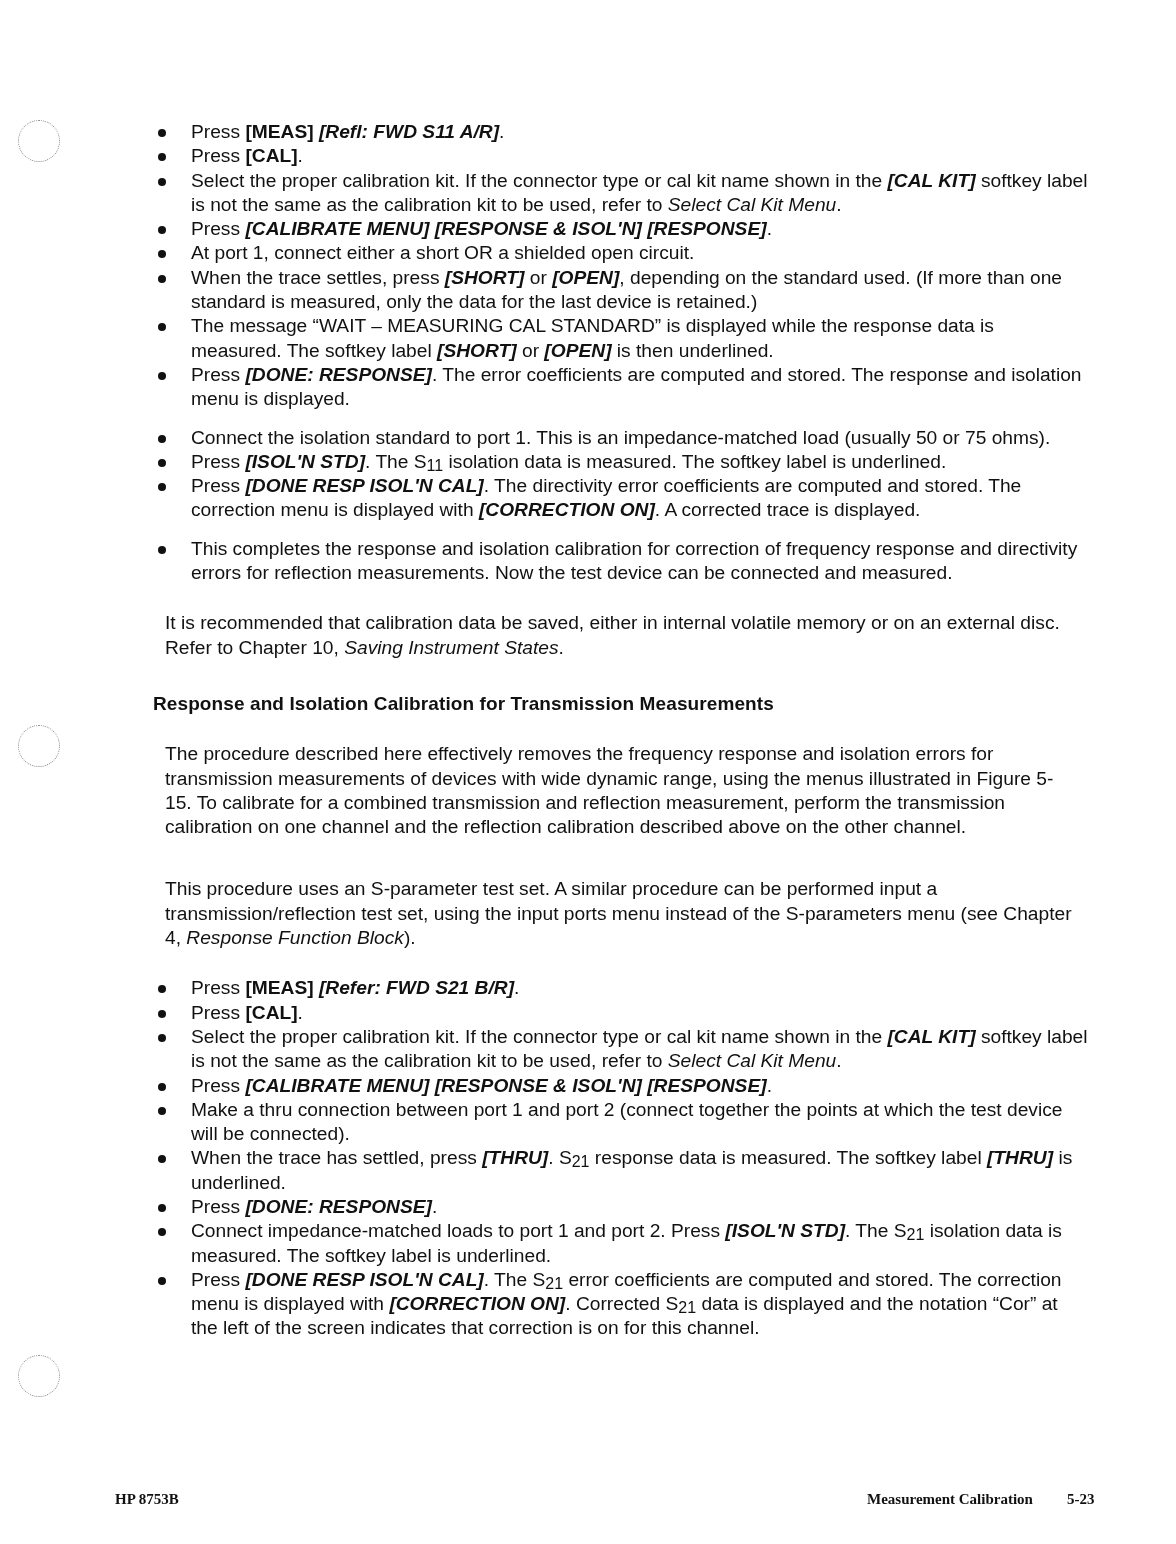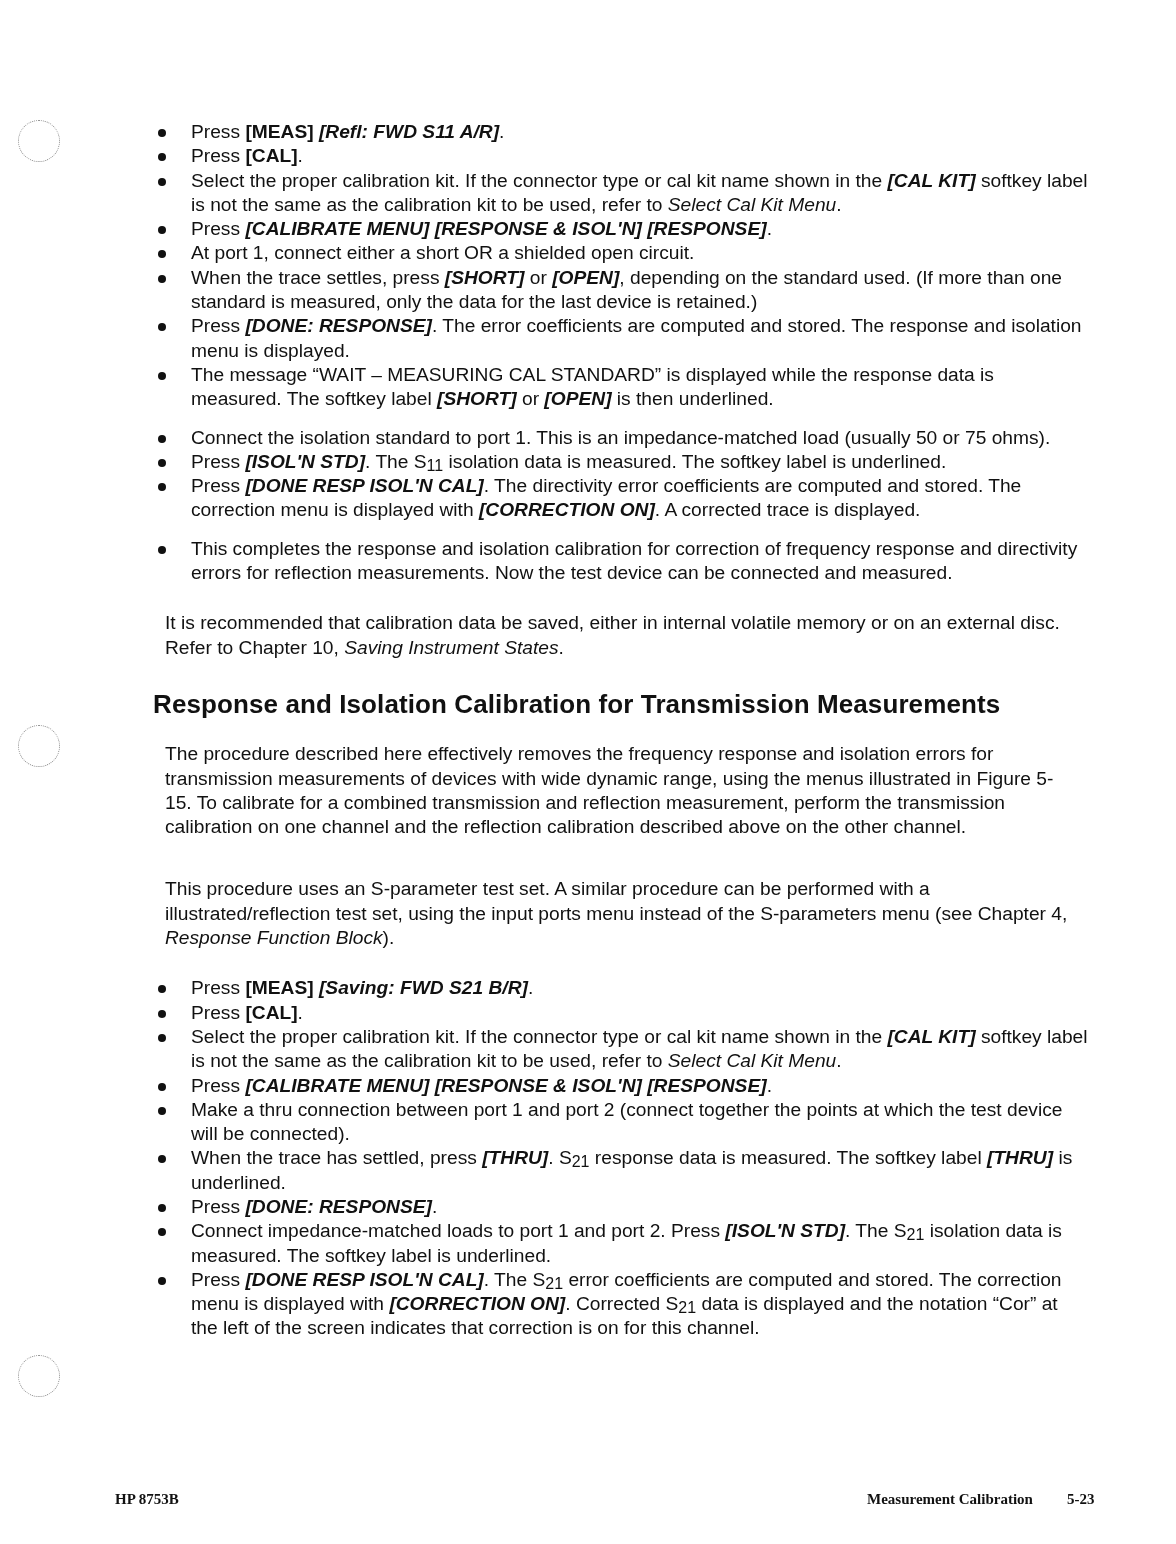--- a/index.html
+++ b/index.html
@@ -15,21 +15,21 @@
   .content { position: absolute; left: 153px; top: 120px; width: 935px; line-height: 24.3px; }
   ul.bullets { list-style: none; margin: 0; padding: 0; }
   ul.bullets li { position: relative; padding-left: 38px; }
   ul.bullets li::before {
     content: ""; position: absolute; left: 5px; top: 9px; width: 8px; height: 8px;
     background: #111; border-radius: 50%;
   }
   .gap { height: 14px; }
   .para { margin: 12px; }
   .heading {
-    font-weight: bold; font-size: 26px; margin: 0; letter-spacing: 0.1px;
+    font-weight: bold; font-size: 19px; margin: 0; letter-spacing: 0.1px;
   }
   b.key { font-weight: bold; }
   i.soft { font-style: italic; font-weight: bold; }
   i.ref { font-style: italic; }
   sub { font-size: 16px; vertical-align: -3px; line-height: 0; }
   .footer {
     position: absolute; top: 1491px; font-family: "Liberation Serif", serif;
     font-size: 15px; font-weight: bold;
   }
 </style>
@@ -41,44 +41,44 @@
 <div class="hole" style="top:1355px;"></div>
 
 <div class="content">
   <ul class="bullets">
       <li><span>Press </span><b class="key">[MEAS]</b><span> </span><i class="soft">[Refl: FWD S11 A/R]</i><span>.</span></li>
       <li><span>Press </span><b class="key">[CAL]</b><span>.</span></li>
       <li><span>Select the proper calibration kit. If the connector type or cal kit name shown in the </span><i class="soft">[CAL KIT]</i><span> softkey label is not the same as the calibration kit to be used, refer to </span><i class="ref">Select Cal Kit Menu</i><span>.</span></li>
       <li><span>Press </span><i class="soft">[CALIBRATE MENU] [RESPONSE &amp; ISOL'N] [RESPONSE]</i><span>.</span></li>
       <li><span>At port 1, connect either a short OR a shielded open circuit.</span></li>
       <li><span>When the trace settles, press </span><i class="soft">[SHORT]</i><span> or </span><i class="soft">[OPEN]</i><span>, depending on the standard used. (If more than one standard is measured, only the data for the last device is retained.)</span></li>
+      <li><span>The message “WAIT – MEASURING CAL STANDARD” is displayed while the response data is measured. The softkey label </span><i class="soft">[SHORT]</i><span> or </span><i class="soft">[OPEN]</i><span> is then underlined.</span></li>
       <li><span>Press </span><i class="soft">[DONE: RESPONSE]</i><span>. The error coefficients are computed and stored. The response and isolation menu is displayed.</span></li>
-      <li><span>The message “WAIT – MEASURING CAL STANDARD” is displayed while the response data is measured. The softkey label </span><i class="soft">[SHORT]</i><span> or </span><i class="soft">[OPEN]</i><span> is then underlined.</span></li>
     </ul>
   <div class="gap"></div>
   <ul class="bullets">
       <li><span>Connect the isolation standard to port 1. This is an impedance-matched load (usually 50 or 75 ohms).</span></li>
       <li><span>Press </span><i class="soft">[ISOL'N STD]</i><span>. The S</span><sub>11</sub><span> isolation data is measured. The softkey label is underlined.</span></li>
       <li><span>Press </span><i class="soft">[DONE RESP ISOL'N CAL]</i><span>. The directivity error coefficients are computed and stored. The correction menu is displayed with </span><i class="soft">[CORRECTION ON]</i><span>. A corrected trace is displayed.</span></li>
     </ul>
   <div class="gap"></div>
   <ul class="bullets">
       <li><span>This completes the response and isolation calibration for correction of frequency response and directivity errors for reflection measurements. Now the test device can be connected and measured.</span></li>
     </ul>
   <div class="gap"></div>
   <p class="para"><span>It is recommended that calibration data be saved, either in internal volatile memory or on an external disc. Refer to Chapter 10, </span><i class="ref">Saving Instrument States</i><span>.</span></p>
   <div style="height:20px"></div>
   <h2 class="heading">Response and Isolation Calibration for Transmission Measurements</h2>
   <div style="height:14px"></div>
   <p class="para"><span>The procedure described here effectively removes the frequency response and isolation errors for transmission measurements of devices with wide dynamic range, using the menus illustrated in Figure 5-15. To calibrate for a combined transmission and reflection measurement, perform the transmission calibration on one channel and the reflection calibration described above on the other channel.</span></p>
   <div class="gap"></div>
-  <p class="para"><span>This procedure uses an S-parameter test set. A similar procedure can be performed with a illustrated/reflection test set, using the input ports menu instead of the S-parameters menu (see Chapter 4, </span><i class="ref">Response Function Block</i><span>).</span></p>
+  <p class="para"><span>This procedure uses an S-parameter test set. A similar procedure can be performed input a transmission/reflection test set, using the input ports menu instead of the S-parameters menu (see Chapter 4, </span><i class="ref">Response Function Block</i><span>).</span></p>
   <div class="gap"></div>
   <ul class="bullets">
-      <li><span>Press </span><b class="key">[MEAS]</b><span> </span><i class="soft">[Saving: FWD S21 B/R]</i><span>.</span></li>
+      <li><span>Press </span><b class="key">[MEAS]</b><span> </span><i class="soft">[Refer: FWD S21 B/R]</i><span>.</span></li>
       <li><span>Press </span><b class="key">[CAL]</b><span>.</span></li>
       <li><span>Select the proper calibration kit. If the connector type or cal kit name shown in the </span><i class="soft">[CAL KIT]</i><span> softkey label is not the same as the calibration kit to be used, refer to </span><i class="ref">Select Cal Kit Menu</i><span>.</span></li>
       <li><span>Press </span><i class="soft">[CALIBRATE MENU] [RESPONSE &amp; ISOL'N] [RESPONSE]</i><span>.</span></li>
       <li><span>Make a thru connection between port 1 and port 2 (connect together the points at which the test device will be connected).</span></li>
       <li><span>When the trace has settled, press </span><i class="soft">[THRU]</i><span>. S</span><sub>21</sub><span> response data is measured. The softkey label </span><i class="soft">[THRU]</i><span> is underlined.</span></li>
       <li><span>Press </span><i class="soft">[DONE: RESPONSE]</i><span>.</span></li>
       <li><span>Connect impedance-matched loads to port 1 and port 2. Press </span><i class="soft">[ISOL'N STD]</i><span>. The S</span><sub>21</sub><span> isolation data is measured. The softkey label is underlined.</span></li>
       <li><span>Press </span><i class="soft">[DONE RESP ISOL'N CAL]</i><span>. The S</span><sub>21</sub><span> error coefficients are computed and stored. The correction menu is displayed with </span><i class="soft">[CORRECTION ON]</i><span>. Corrected S</span><sub>21</sub><span> data is displayed and the notation “Cor” at the left of the screen indicates that correction is on for this channel.</span></li>
     </ul>
 </div>

